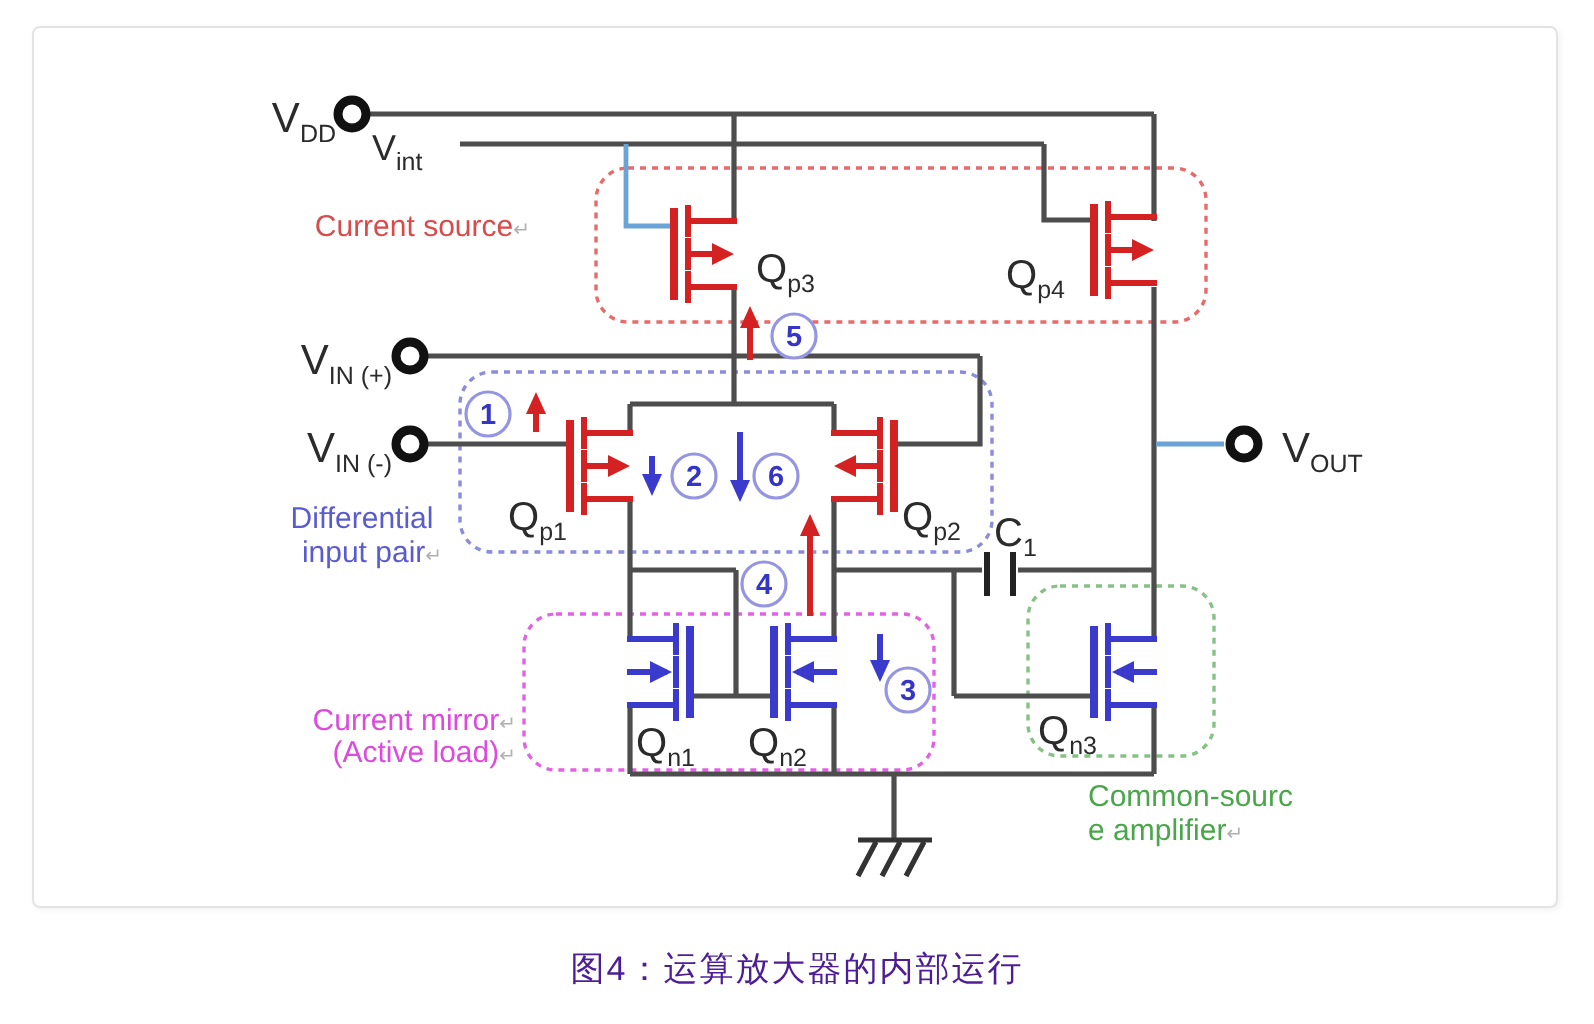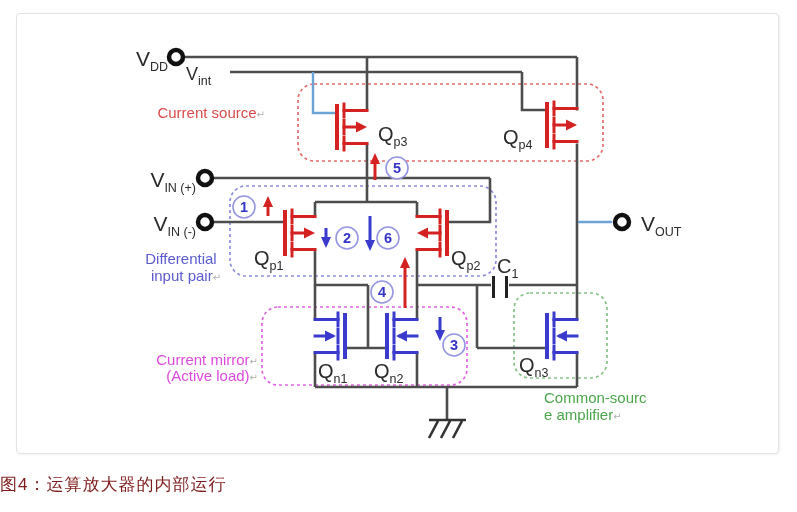--- a/index.html
+++ b/index.html
@@ -2,22 +2,22 @@
 <html><head>
 <meta charset="utf-8">
 <style>
   html,body{margin:0;padding:0;background:#fff;}
   body{width:797px;height:512px;position:relative;overflow:hidden;
        font-family:"Liberation Sans","DejaVu Sans",sans-serif;}
   .card{position:absolute;left:16px;top:13px;width:761px;height:439px;
         background:#fff;border:1px solid #e3e3e3;border-radius:4px;
         box-shadow:1px 1px 3px rgba(0,0,0,0.06);}
   svg.circuit{position:absolute;left:0;top:0;}
-  .caption{position:absolute;left:0;top:473px;width:797px;
-           font-size:17px;letter-spacing:1px;color:#7f1d1d;}
+  .caption{position:absolute;left:0;top:473px;width:797px;text-align:center;
+           font-size:17px;letter-spacing:1px;color:#4c1d95;}
   
   text{fill:#2b2b2b;}
   .tmain{font-size:21px;}
   .tmain-sm{font-size:18px;}
   .tsub{font-size:12.5px;}
   .qmain{font-size:20px;}
   .qsub{font-size:12.5px;}
   .lbl{font-size:15px;}
   .lbl-red{fill:#d94a4a;}
   .lbl-violet{fill:#5b5bd0;}

